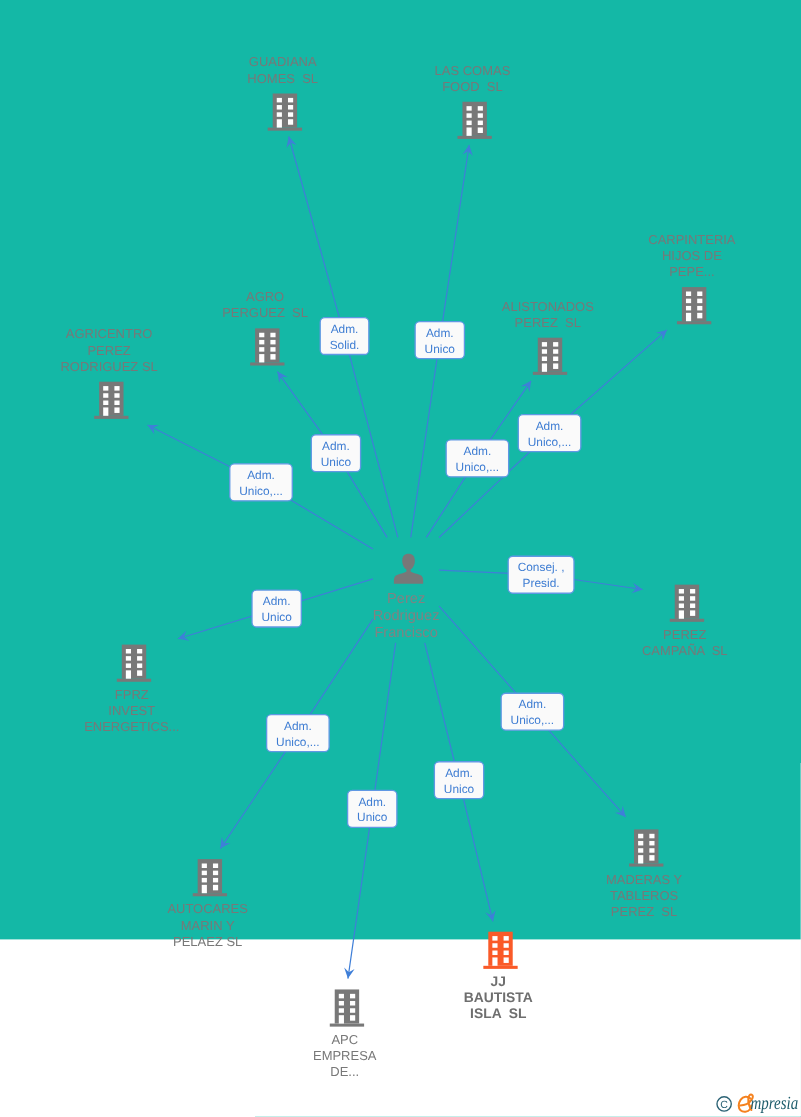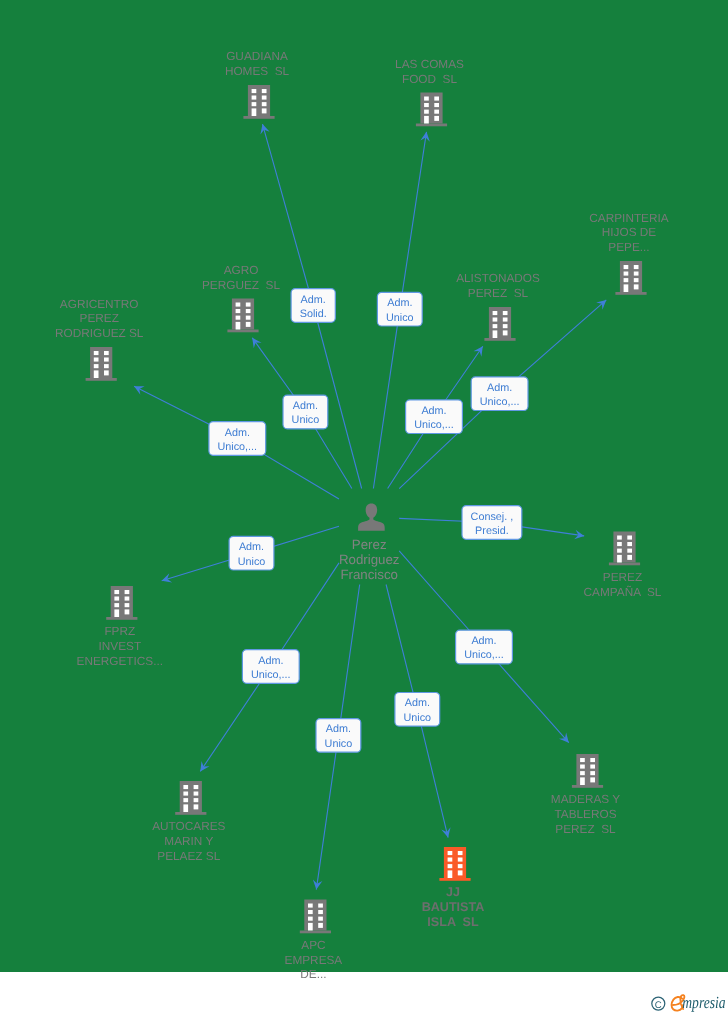--- a/index.html
+++ b/index.html
@@ -1,19 +1,19 @@
 <!DOCTYPE html>
 <html><head>
 <meta charset="utf-8">
 <style>
   html,body{margin:0;padding:0;background:#ffffff;}
   *{-webkit-font-smoothing:antialiased;text-rendering:geometricPrecision;}
   body{width:728px;height:1015px;overflow:hidden;
        font-family:"Liberation Sans",sans-serif;}
-  #stage{position:relative;width:728px;height:972px;background:#15803d;}
+  #stage{position:relative;width:728px;height:854px;background:#14b8a6;}
   svg.graph{position:absolute;left:0;top:0;}
   .nodelabel{font-size:11.8px;fill:#787878;text-anchor:middle;font-family:"Liberation Sans",sans-serif;}
   .nodelabel.hl{font-weight:bold;font-size:12.6px;fill:#6e6e6e;}
   .centerlabel{font-size:13.3px;fill:#828282;text-anchor:middle;font-family:"Liberation Sans",sans-serif;}
   .edgelabel{font-size:10.8px;fill:#3d7cd2;text-anchor:middle;font-family:"Liberation Sans",sans-serif;}
   .edge{stroke:#3f7fd8;stroke-width:1.1;fill:none;}
   .ebox{fill:#fafafa;stroke:#6098e4;stroke-width:1.2;}
 </style>
 </head>
 <body>

